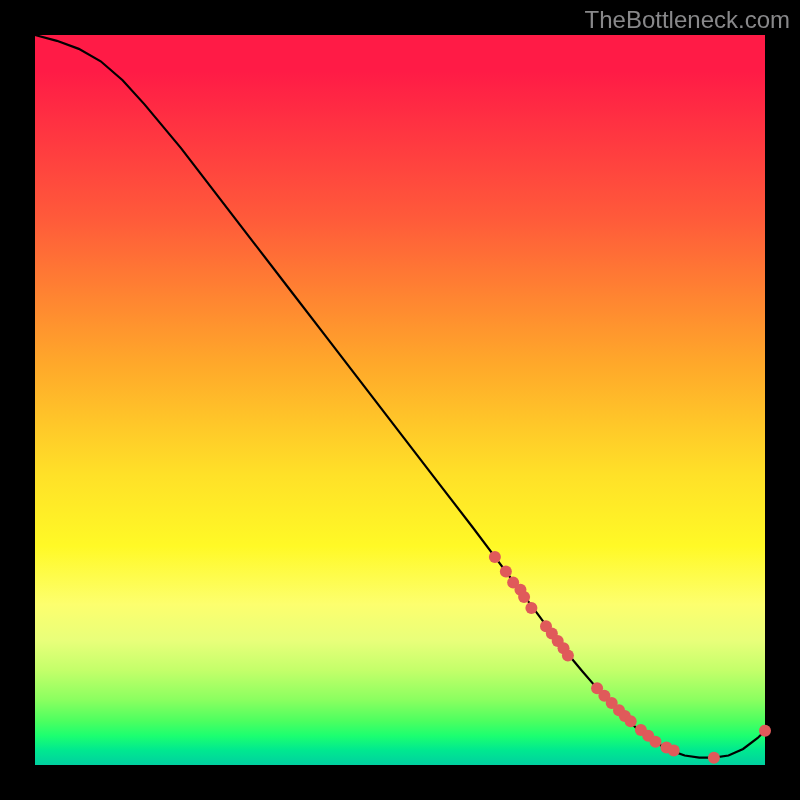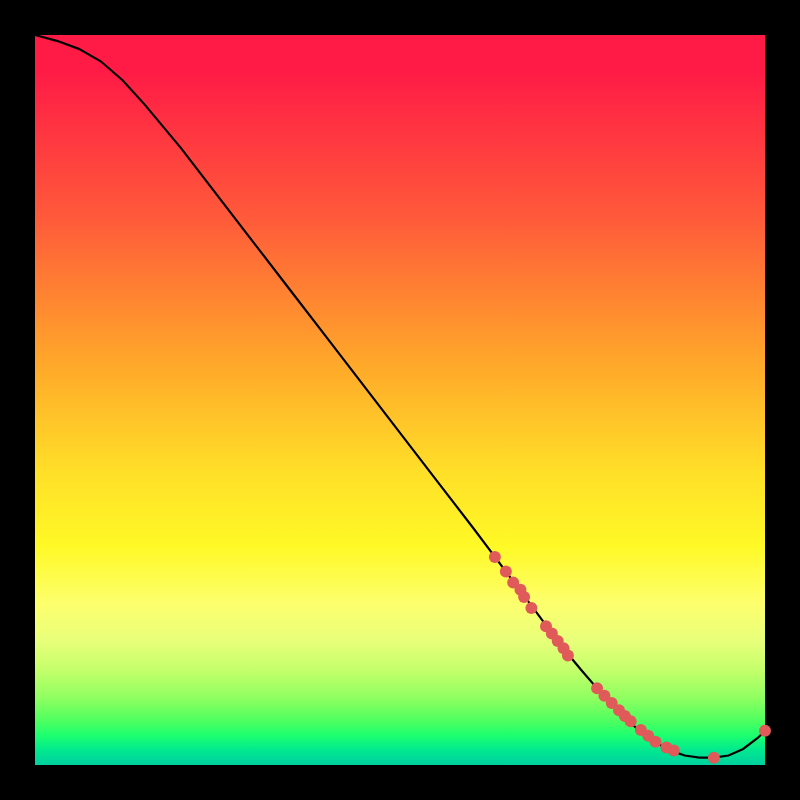--- a/index.html
+++ b/index.html
@@ -95,13 +95,14 @@
           <circle cx="605.90" cy="694.96" r="6" class="pt"></circle>
           <circle cx="613.20" cy="700.80" r="6" class="pt"></circle>
           <circle cx="620.50" cy="706.64" r="6" class="pt"></circle>
           <circle cx="631.45" cy="712.48" r="6" class="pt"></circle>
           <circle cx="638.75" cy="715.40" r="6" class="pt"></circle>
           <circle cx="678.90" cy="722.70" r="6" class="pt"></circle>
           <circle cx="730.00" cy="695.69" r="6" class="pt"></circle>
         </g>
     </svg>
   </div>
+  <div class="watermark" id="wm" style="right: 10px; top: 6px;">TheBottleneck.com</div>
 </div>
 
 </body></html>

